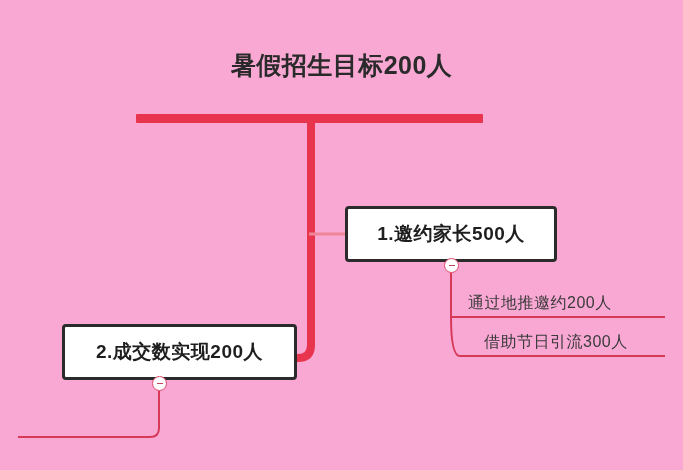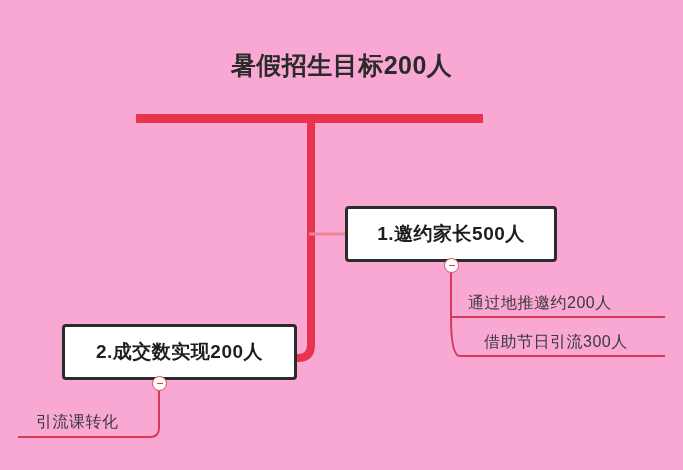--- a/index.html
+++ b/index.html
@@ -145,15 +145,14 @@
 
   <div class="topic-box" id="topic-2">
     <span>2.成交数实现200人</span>
   </div>
 
   <div class="collapse-toggle" id="toggle-1"></div>
   <div class="collapse-toggle" id="toggle-2"></div>
 
   <div class="leaf-item" id="leaf-1a">通过地推邀约200人</div>
   <div class="leaf-item" id="leaf-1b">借助节日引流300人</div>
-  <div class="leaf-item" id="leaf-2a">引流课转化</div>
 
 </div>
 
 </body></html>

